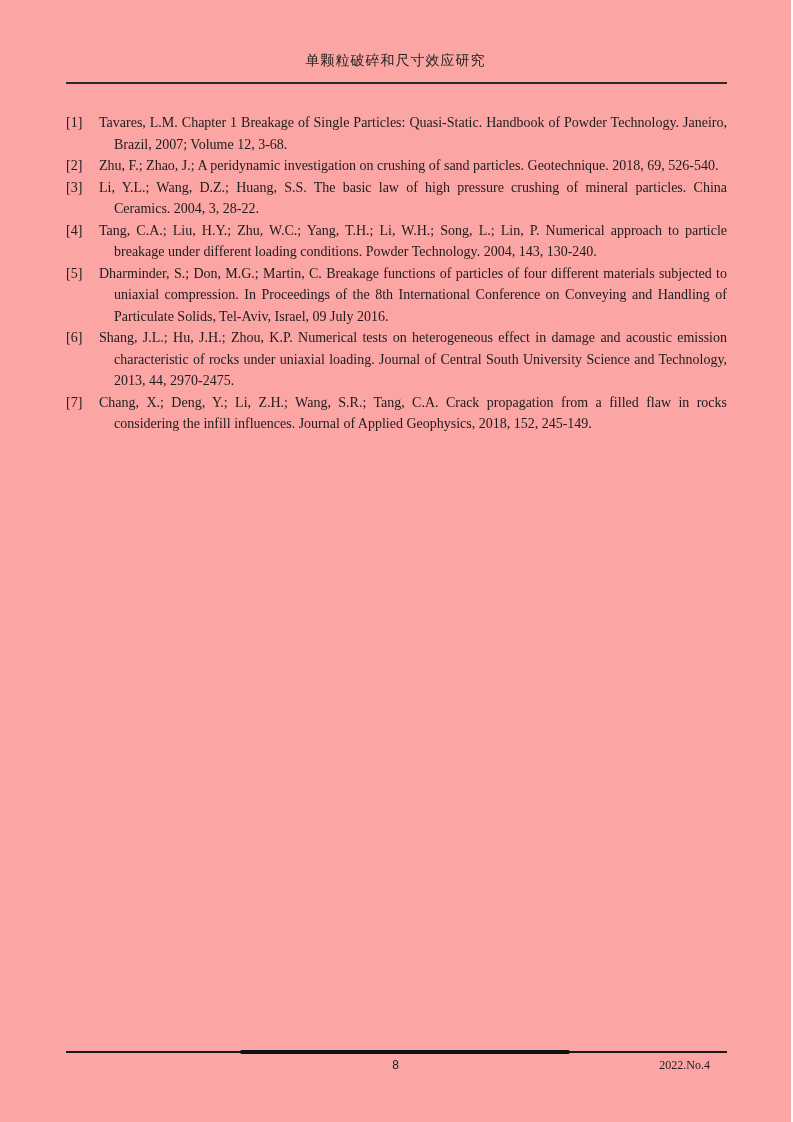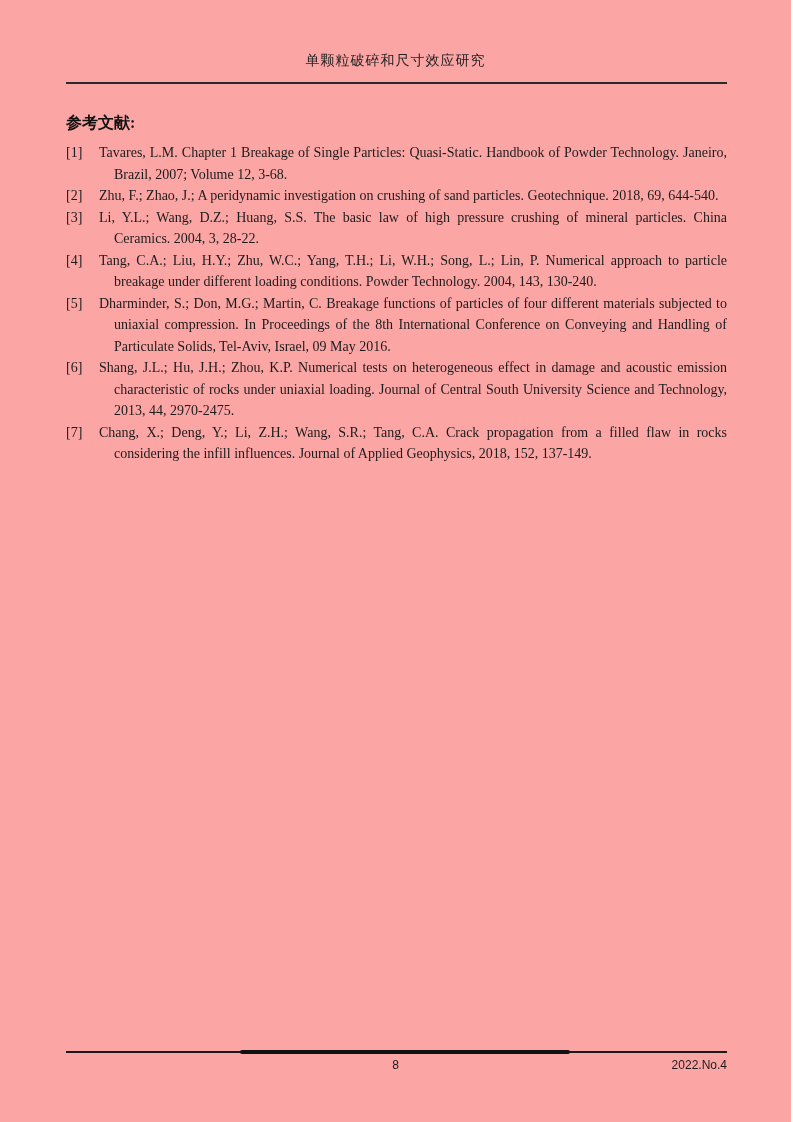--- a/index.html
+++ b/index.html
@@ -89,64 +89,63 @@
     left: 0;
     width: 100%;
     text-align: center;
     font-family: "Liberation Sans", sans-serif;
     font-size: 12px;
     color: #1c1c1c;
   }
   .footer-issue {
     position: absolute;
     top: 1058px;
-    right: 64px;
-    font-family: Liberation Sans, sans-serif;
+    right: 81px;
+    font-family: Liberation Serif, serif;
     font-size: 12px;
     color: #1c1c1c;
   }
 </style>
 </head>
 <body>
 
 <div class="page">
 
   <div class="header-title">单颗粒破碎和尺寸效应研究</div>
   <div class="header-rule"></div>
 
   <div class="content">
-    <h2 class="refs-heading">参考文献:</h2>
 
     <div class="ref-row">
       <span class="ref-num">[1]</span>
       <span class="ref-text">Tavares, L.M. Chapter 1 Breakage of Single Particles: Quasi-Static. Handbook of Powder Technology. Janeiro, Brazil, 2007; Volume 12, 3-68.</span>
     </div>
     <div class="ref-row">
       <span class="ref-num">[2]</span>
-      <span class="ref-text">Zhu, F.; Zhao, J.; A peridynamic investigation on crushing of sand particles. Geotechnique. 2018, 69, 644-540.</span>
+      <span class="ref-text">Zhu, F.; Zhao, J.; A peridynamic investigation on crushing of sand particles. Geotechnique. 2018, 69, 526-540.</span>
     </div>
     <div class="ref-row">
       <span class="ref-num">[3]</span>
       <span class="ref-text">Li, Y.L.; Wang, D.Z.; Huang, S.S. The basic law of high pressure crushing of mineral particles. China Ceramics. 2004, 3, 28-22.</span>
     </div>
     <div class="ref-row">
       <span class="ref-num">[4]</span>
       <span class="ref-text">Tang, C.A.; Liu, H.Y.; Zhu, W.C.; Yang, T.H.; Li, W.H.; Song, L.; Lin, P. Numerical approach to particle breakage under different loading conditions. Powder Technology. 2004, 143, 130-240.</span>
     </div>
     <div class="ref-row">
       <span class="ref-num">[5]</span>
-      <span class="ref-text">Dharminder, S.; Don, M.G.; Martin, C. Breakage functions of particles of four different materials subjected to uniaxial compression. In Proceedings of the 8th International Conference on Conveying and Handling of Particulate Solids, Tel-Aviv, Israel, 09 May 2016.</span>
+      <span class="ref-text">Dharminder, S.; Don, M.G.; Martin, C. Breakage functions of particles of four different materials subjected to uniaxial compression. In Proceedings of the 8th International Conference on Conveying and Handling of Particulate Solids, Tel-Aviv, Israel, 09 July 2016.</span>
     </div>
     <div class="ref-row">
       <span class="ref-num">[6]</span>
       <span class="ref-text">Shang, J.L.; Hu, J.H.; Zhou, K.P. Numerical tests on heterogeneous effect in damage and acoustic emission characteristic of rocks under uniaxial loading. Journal of Central South University Science and Technology, 2013, 44, 2970-2475.</span>
     </div>
     <div class="ref-row">
       <span class="ref-num">[7]</span>
-      <span class="ref-text">Chang, X.; Deng, Y.; Li, Z.H.; Wang, S.R.; Tang, C.A. Crack propagation from a filled flaw in rocks considering the infill influences. Journal of Applied Geophysics, 2018, 152, 137-149.</span>
+      <span class="ref-text">Chang, X.; Deng, Y.; Li, Z.H.; Wang, S.R.; Tang, C.A. Crack propagation from a filled flaw in rocks considering the infill influences. Journal of Applied Geophysics, 2018, 152, 245-149.</span>
     </div>
   </div>
 
   <div class="footer-rule"></div>
   <div class="footer-rule-bulge"></div>
   <div class="footer-page-number">8</div>
   <div class="footer-issue">2022.No.4</div>
 
 </div>
 

